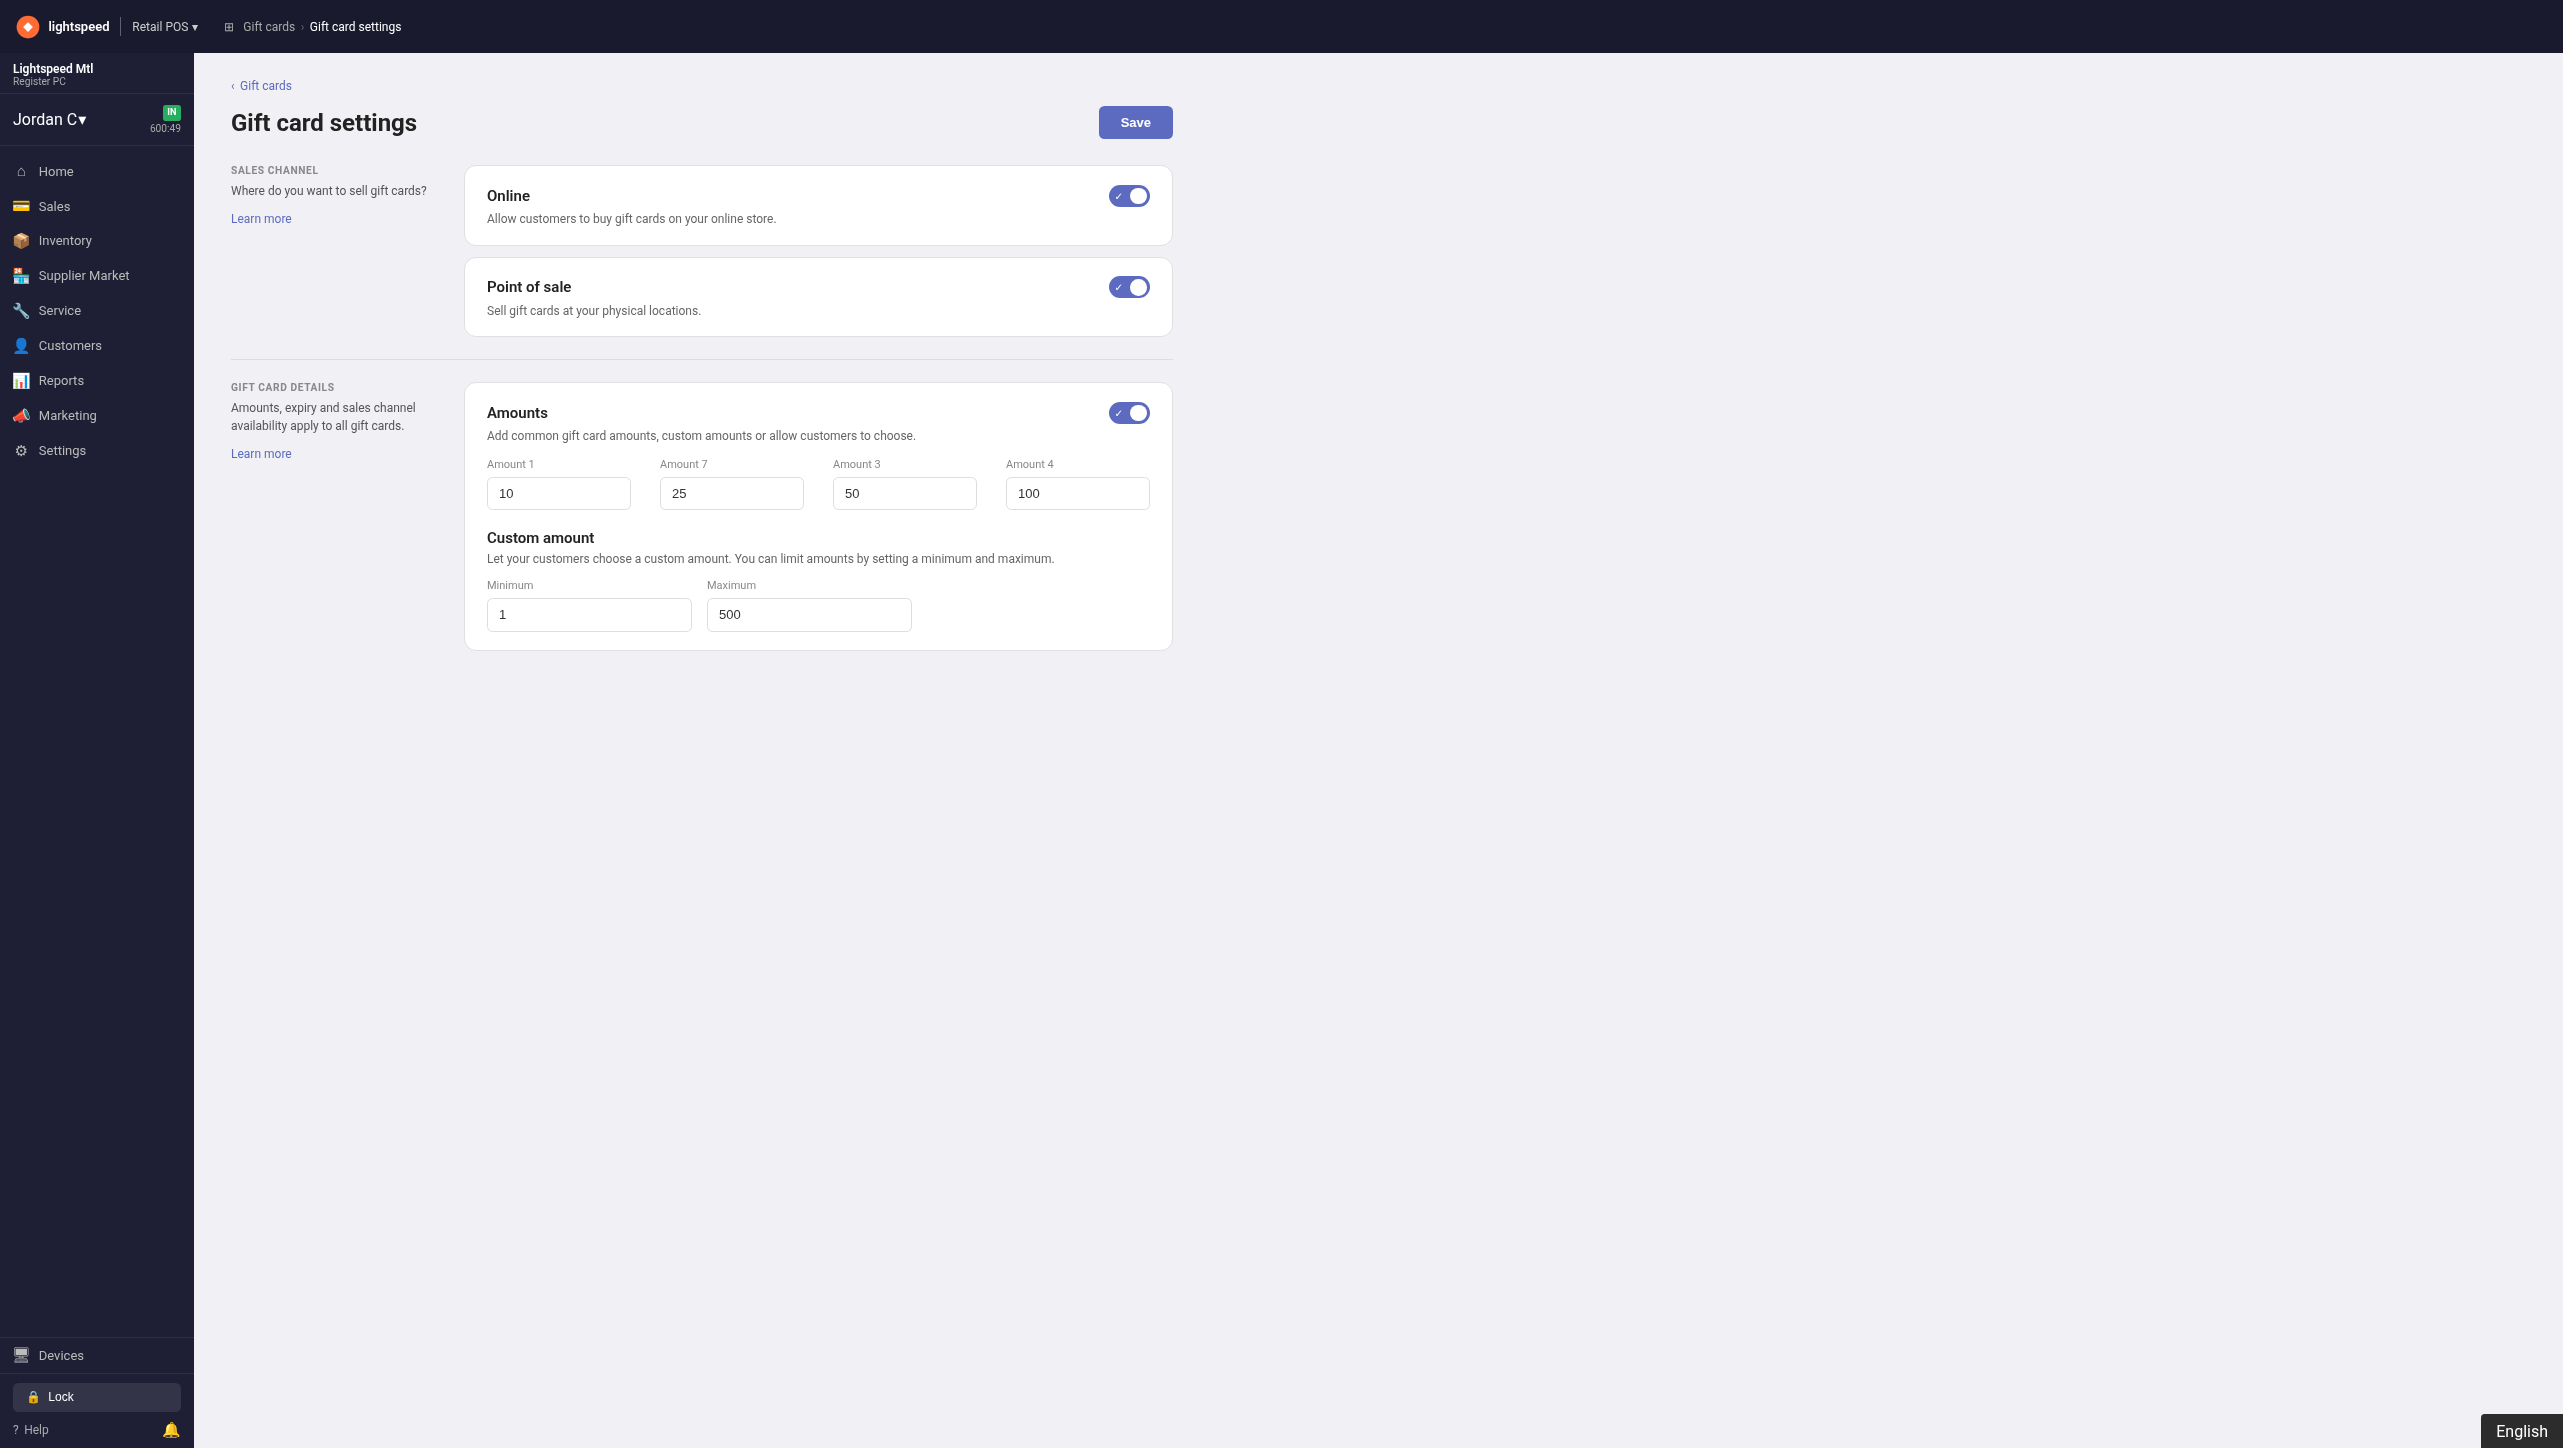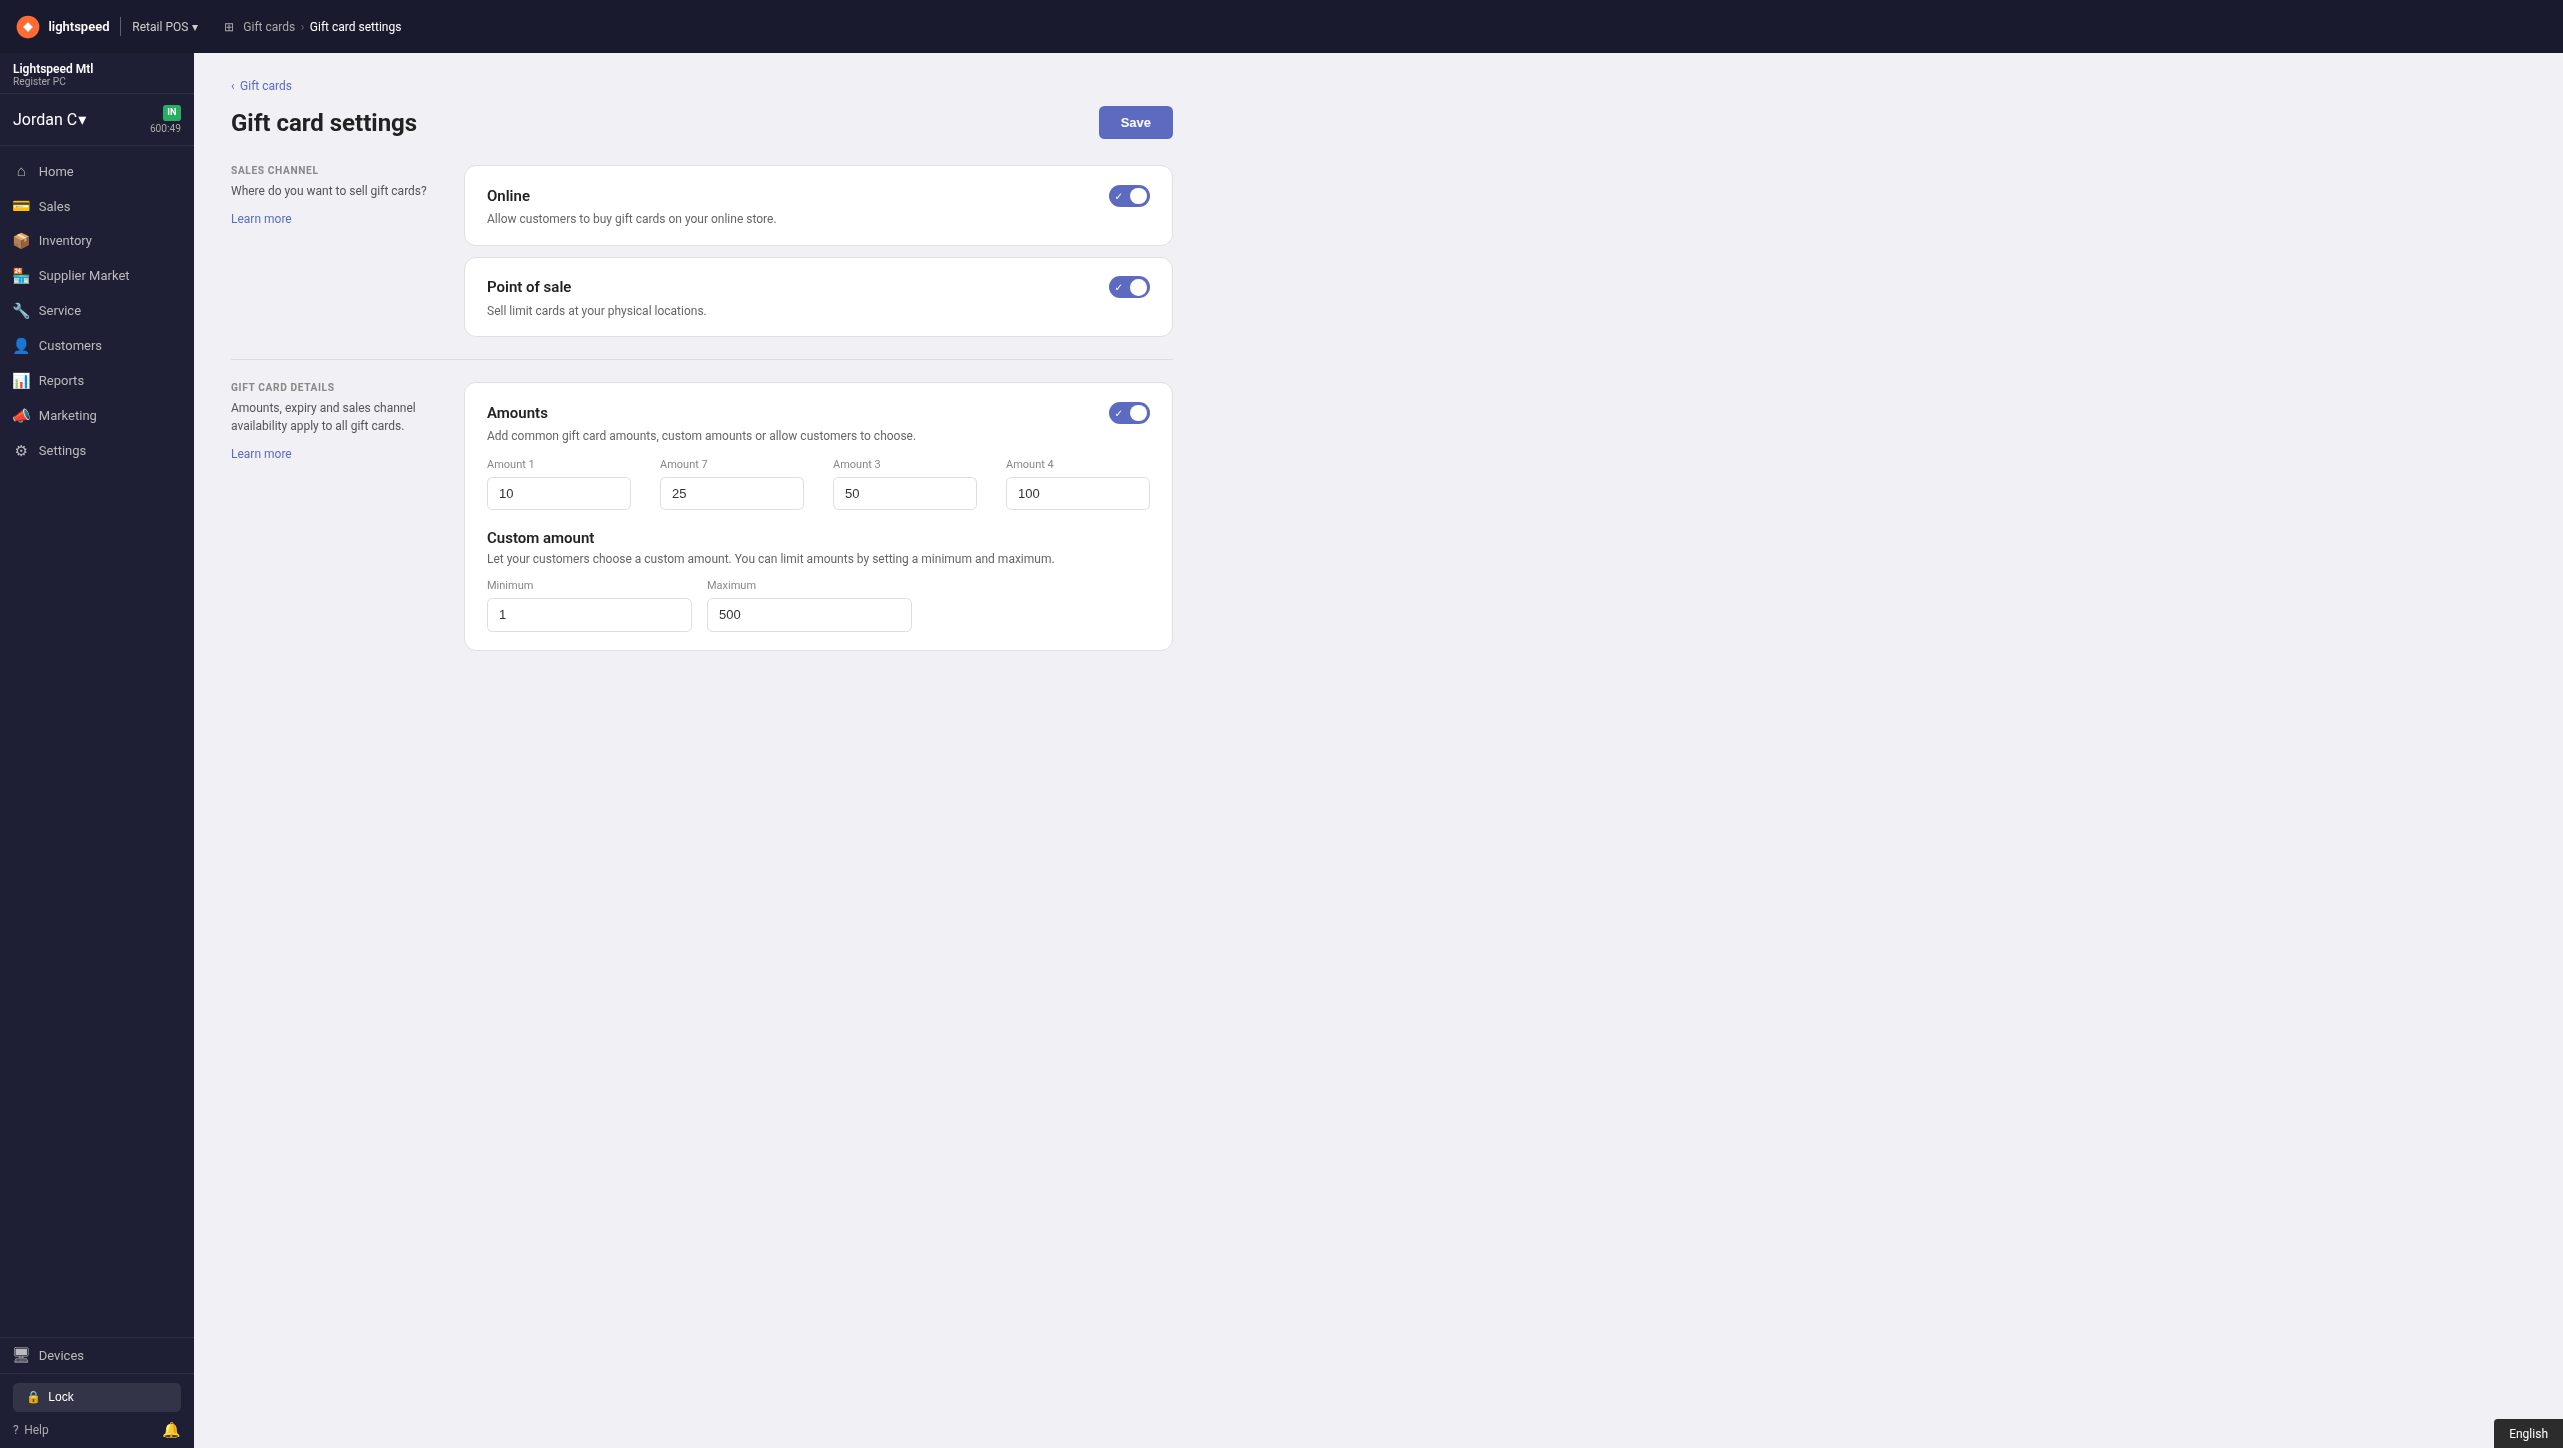--- a/index.html
+++ b/index.html
@@ -334,21 +334,21 @@
       max-width: 425px;
     }
 
     
     .lang-footer {
       position: fixed;
       bottom: 0;
       right: 0;
       background: #2c2c2c;
       color: #fff;
-      font-size: 12px;
+      font-size: 16px;
       padding: 7.4px 15px;
       border-radius: 3.7px 0 0 0;
     }
   </style>
 </head>
 <body>
 
 <div class="top-bar">
   <div class="top-bar-logo">
     <svg class="logo-icon" viewBox="0 0 32 32" fill="none">
@@ -486,21 +486,21 @@
           <div class="card">
             <div class="card-header">
               <span class="card-title">Point of sale</span>
               <label class="toggle">
                 <input type="checkbox" checked="" style="">
                 <span class="toggle-slider">
                   <span class="toggle-check">✓</span>
                 </span>
               </label>
             </div>
-            <div class="card-desc">Sell limit cards at your physical locations.</div>
+            <div class="card-desc">Sell gift cards at your physical locations.</div>
           </div>
         </div>
       </div>
 
       <div class="section" style="border-bottom: none;">
         <div class="section-meta">
           <div class="section-label">GIFT CARD DETAILS</div>
           <div class="section-desc">Amounts, expiry and sales channel availability apply to all gift cards.</div>
           <a class="learn-more">Learn more</a>
         </div>

